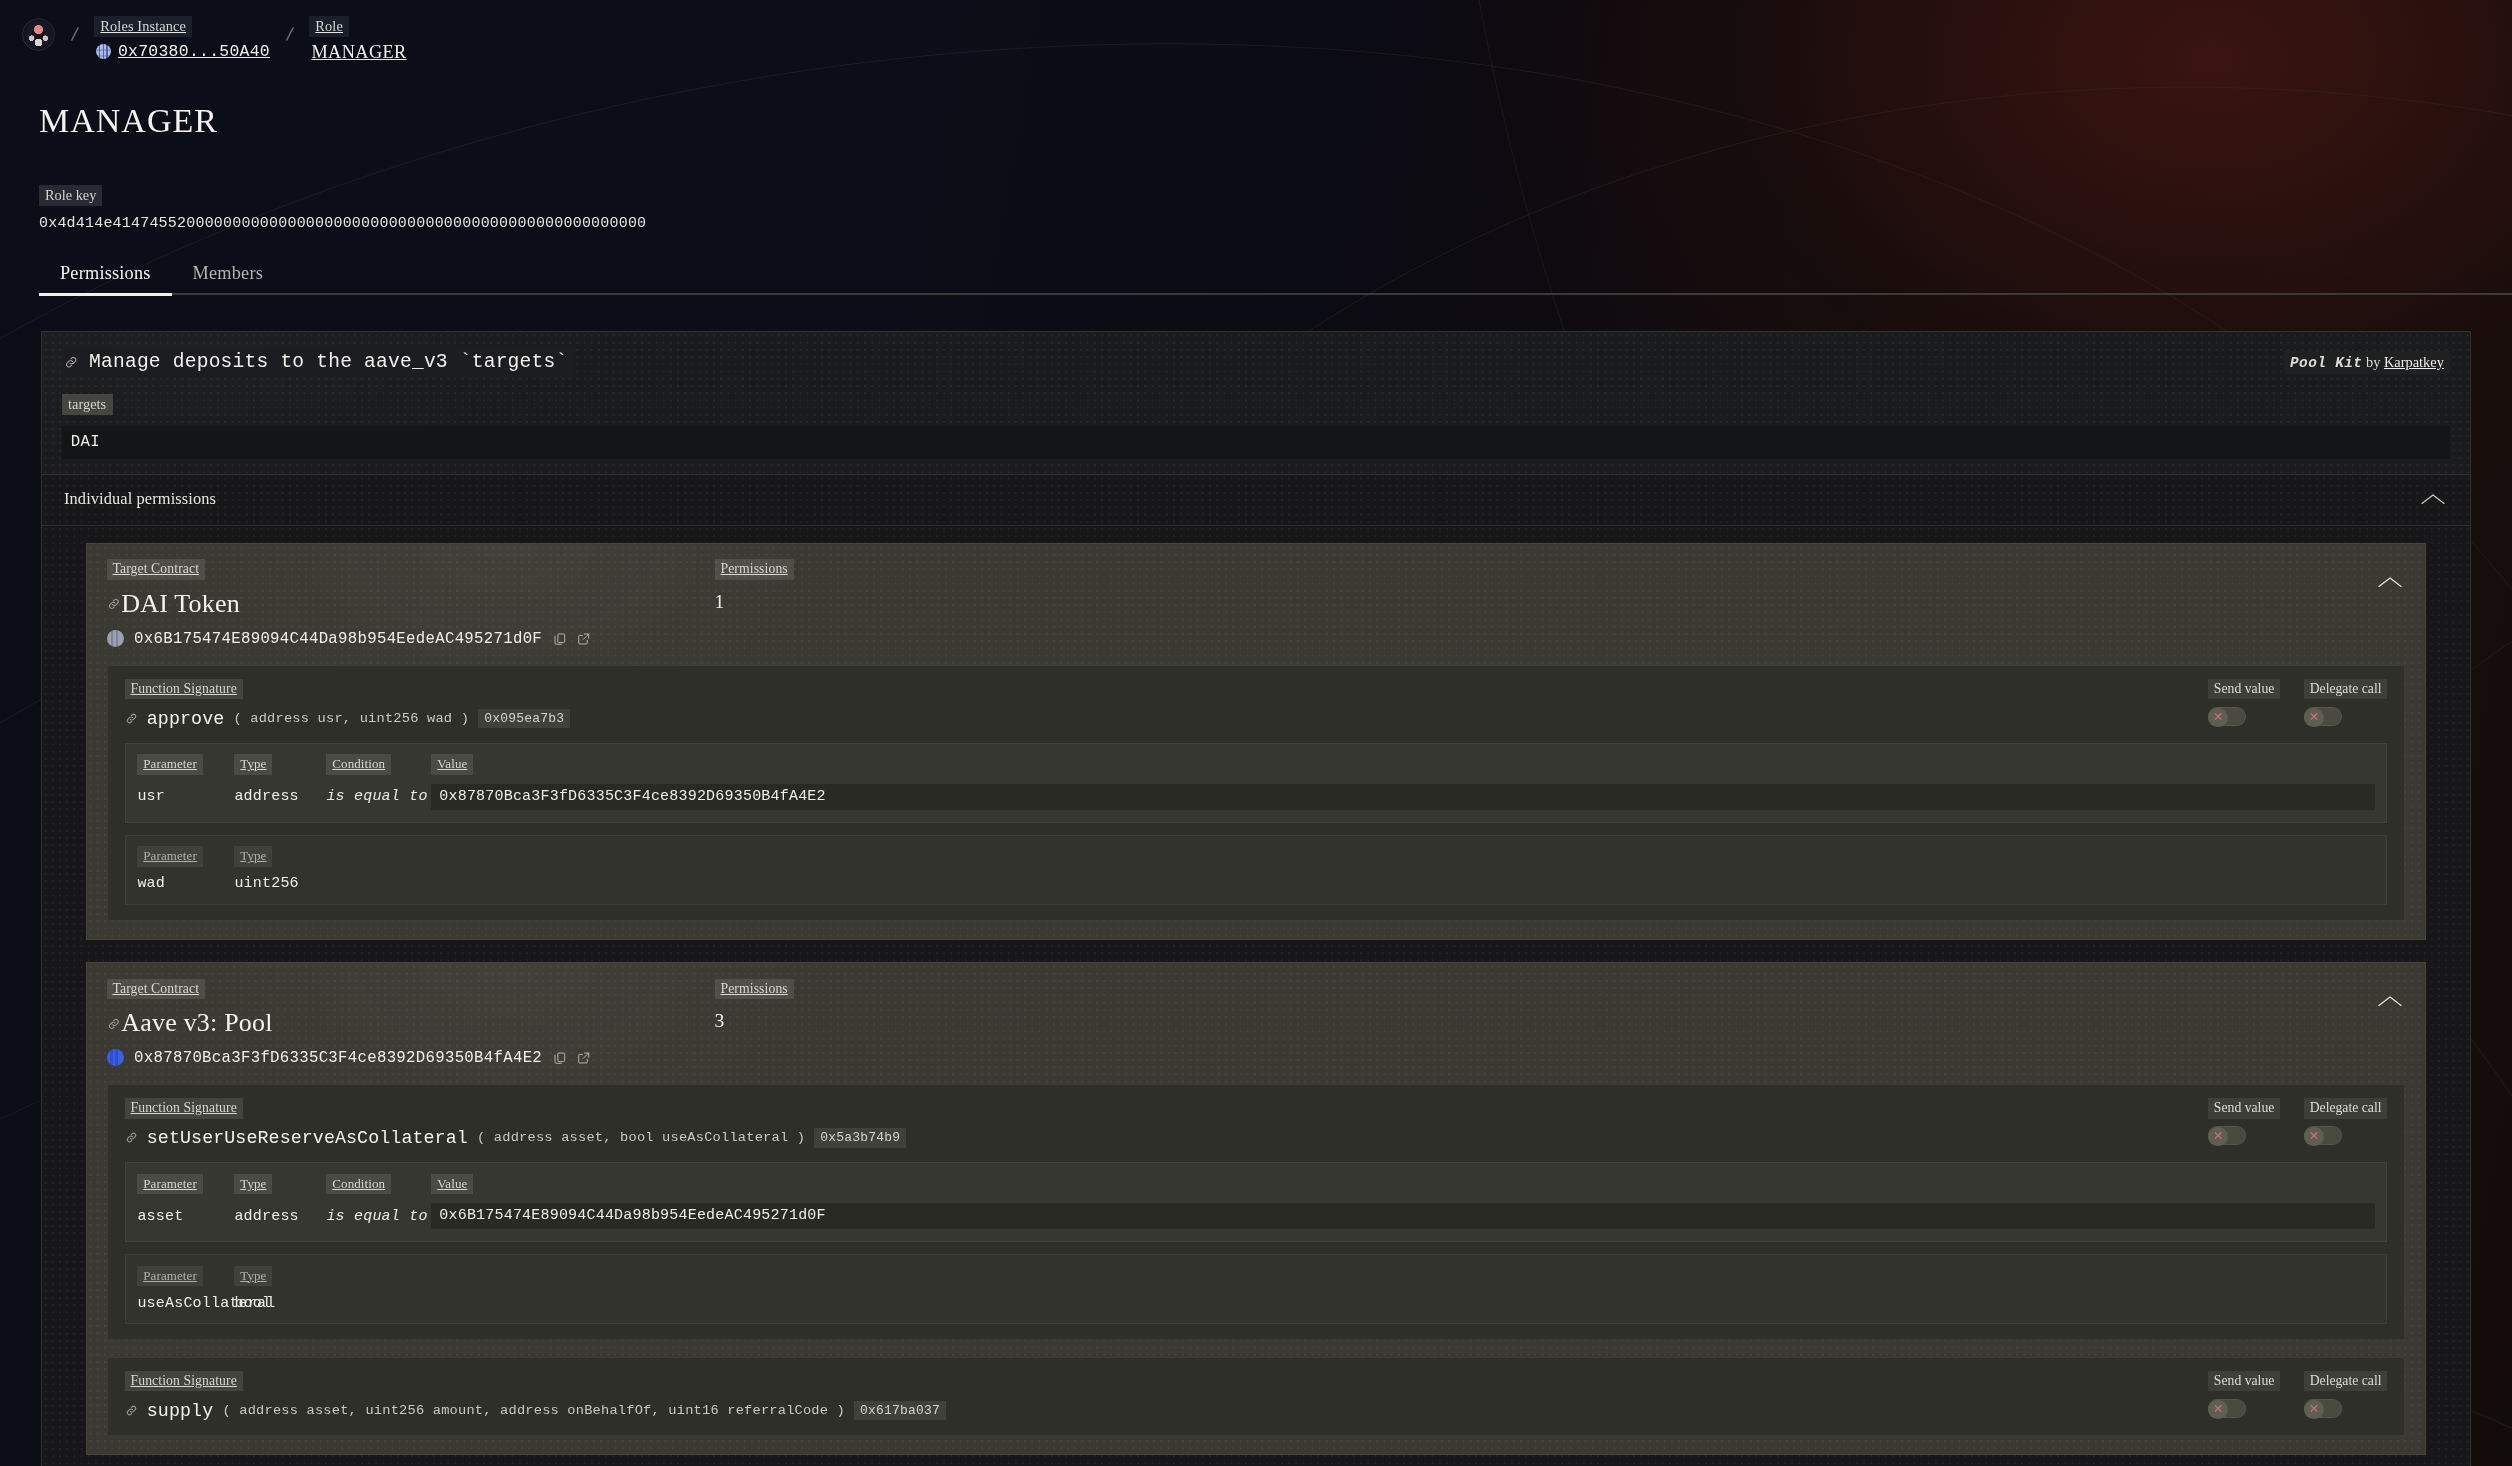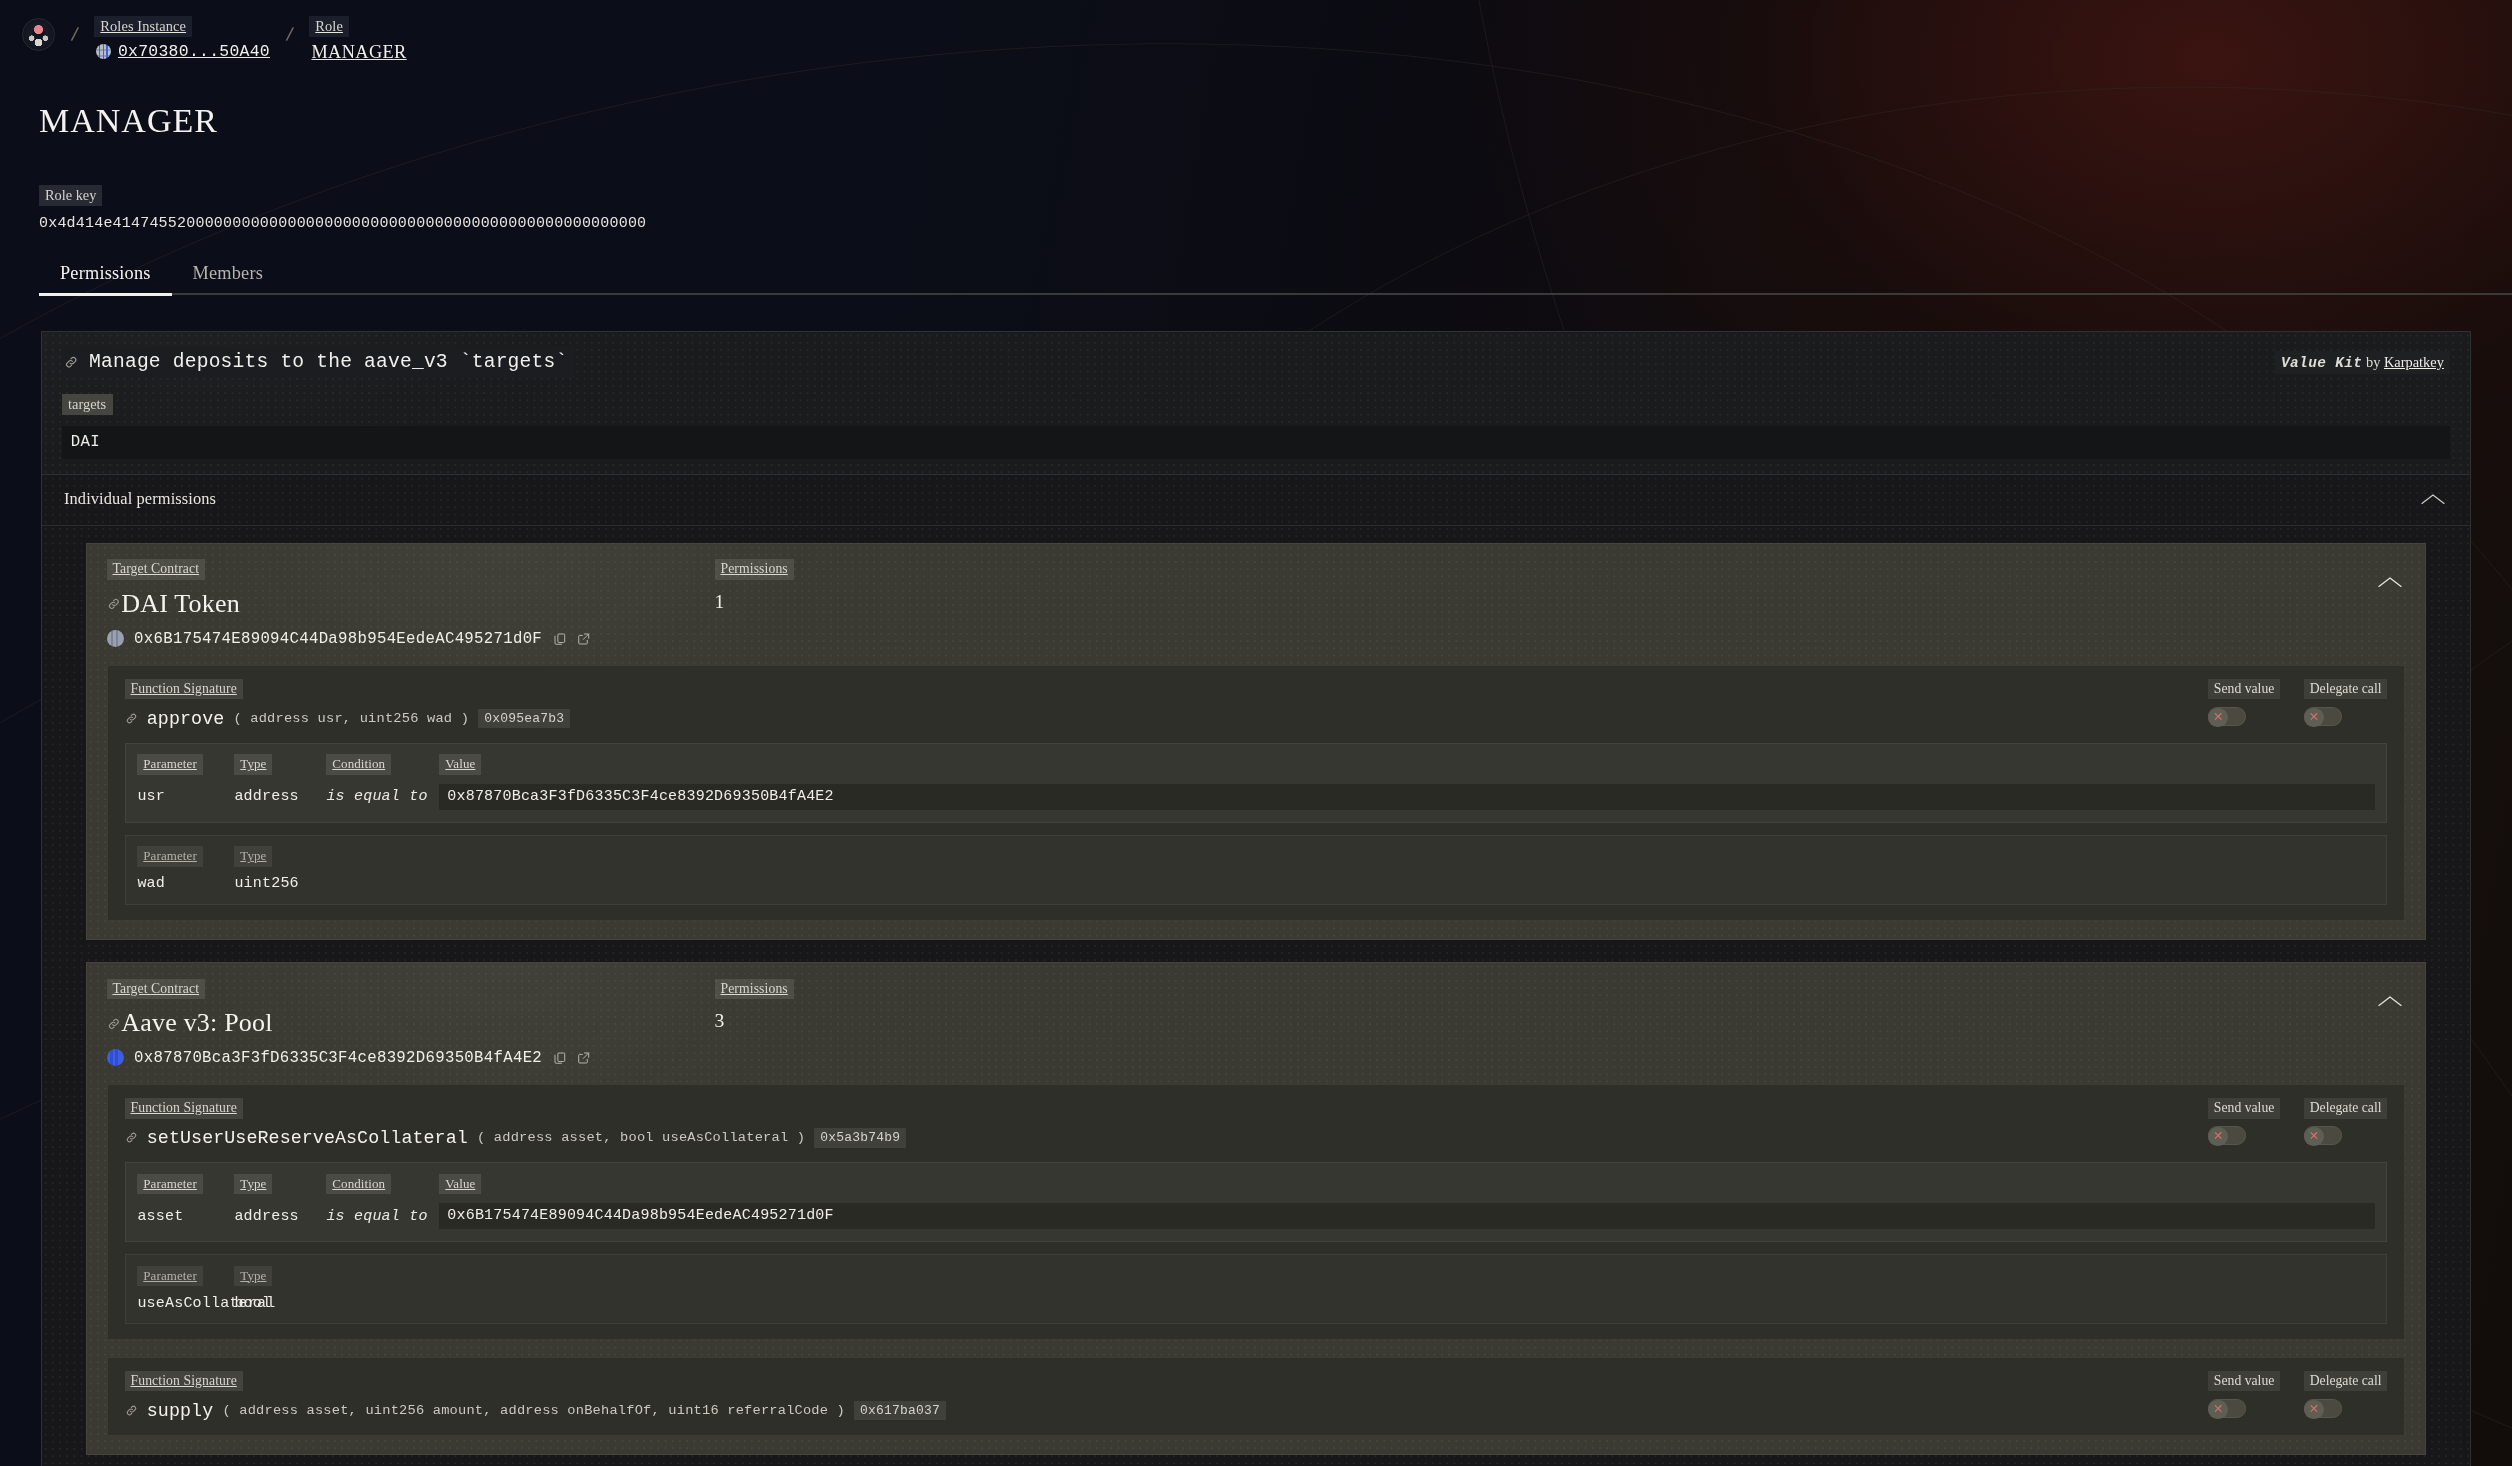--- a/index.html
+++ b/index.html
@@ -345,21 +345,21 @@
     border: 0.7px solid rgba(255,255,255,0.06);
     padding: 10.5px 11.8px 11.8px 11.8px;
     margin-bottom: 11.8px;
   }
   .ptable:last-child { margin-bottom: 0; }
   .ptable.plain { background: rgba(255,255,255,0.022); }
   .prow { display: flex; align-items: center; }
   .pc { flex: none; }
   .pc.name  { width: 97px; }
   .pc.type  { width: 92px; }
-  .pc.cond  { width: 113px; }
+  .pc.cond  { width: 105px; }
   .pc.val   { flex: 1; min-width: 0; }
   .phead .tag { font-size: 13px; }
   .pvals { margin-top: 8.5px; }
   .pvals .pc {
     font-family: "Liberation Mono", monospace;
     font-size: 15px; color: #f0eee9;
     letter-spacing: 0.2px;
   }
   .pvals .pc.cond { font-style: italic; color: #eceae4; }
   .pvals .pc.val {
@@ -425,21 +425,21 @@
 
     <div class="perm-card-head">
       <div class="perm-title">
         <svg class="ic link-ic" width="14.4" height="14.4" viewBox="0 0 24 24" fill="none" stroke="currentColor" stroke-width="1.9" stroke-linecap="round">
           <path d="M10 13.5a4 4 0 0 0 5.7.3l2.8-2.8a4 4 0 0 0-5.7-5.7l-1.3 1.3"></path>
           <path d="M14 10.5a4 4 0 0 0-5.7-.3L5.5 13a4 4 0 0 0 5.7 5.7l1.3-1.3"></path>
         </svg>
         <span>Manage deposits to the aave_v3 `targets`</span>
       </div>
       <div class="attribution">
-        <span class="kit">Value Kit</span>
+        <span class="kit">Pool Kit</span>
         <span>by</span>
         <a href="#">Karpatkey</a>
       </div>
     </div>
 
     <div class="targets-wrap">
       <span class="targets-tag">targets</span>
       <div class="targets-row">DAI</div>
     </div>
   </div>

